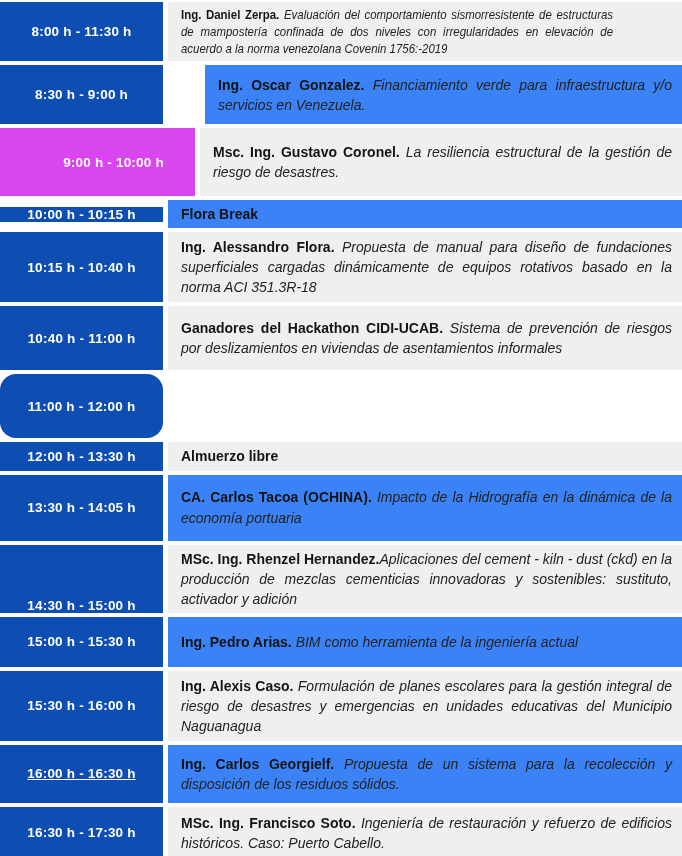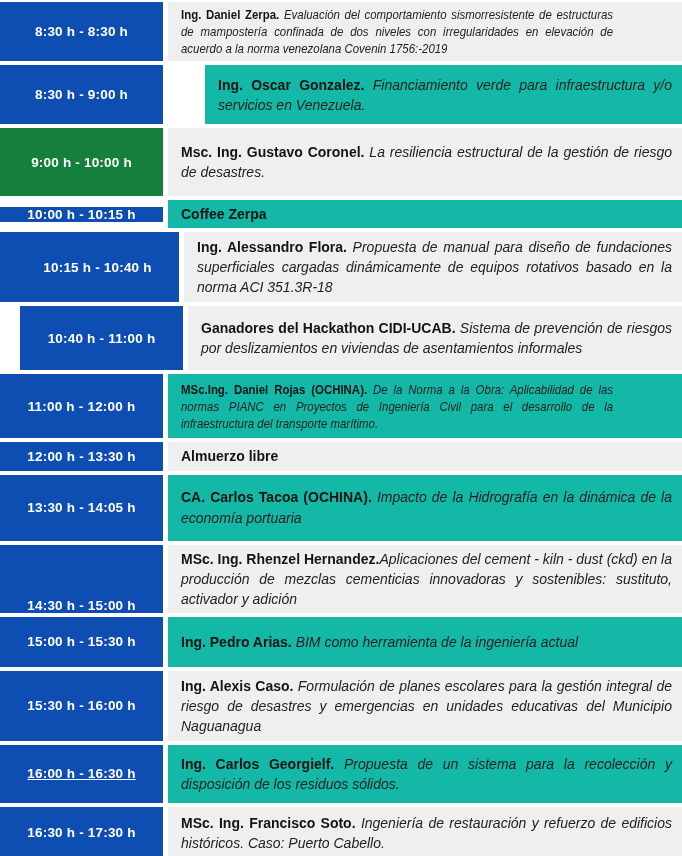--- a/index.html
+++ b/index.html
@@ -31,21 +31,21 @@
     text-align: center;
   }
   .content-cell {
     flex: 1 1 auto;
     margin-left: 5px;
     padding: 4px 10px 4px 13px;
     display: flex; align-items: center;
     box-sizing: border-box;
   }
   .content-cell.shaded { background: #efefef; }
-  .content-cell.plain  { background: #14b8a6; }
+  .content-cell.plain  { background: #3b82f6; }
   .session-text {
     margin: 0; width: 100%;
     font-size: 14px; line-height: 1.43;
     text-align: justify;
     color: #1e1e1e;
   }
   .speaker { font-weight: 700; color: #141414; font-style: normal; }
   .title   { font-style: italic; color: #222222; font-weight: 400; }
   
   .condensed .session-text {
@@ -53,80 +53,80 @@
     transform: scaleX(0.88);
     transform-origin: 0 50%;
     width: 113.6%;
   }
   
   .row:nth-child(1)  { min-height: 59px; }
   .row:nth-child(2)  { min-height: 59px; gap: 37px; }
   .row:nth-child(3)  { min-height: 68px; }
   .row:nth-child(4)  { min-height: 28px; align-items: center; }
   .row:nth-child(5)  { min-height: 70px; }
-  .row:nth-child(6)  { min-height: 64px; padding-left: 20px; }
+  .row:nth-child(6)  { min-height: 64px; }
   .row:nth-child(7)  { min-height: 64px; }
   .row:nth-child(8)  { min-height: 26px; }
   .row:nth-child(9)  { min-height: 66px; }
   .row:nth-child(10) { min-height: 66px; }
   .row:nth-child(11) { min-height: 50px; }
   .row:nth-child(12) { min-height: 70px; }
   .row:nth-child(13) { min-height: 58px; }
   .row:nth-child(14) { min-height: 52px; margin-bottom: 0; }
 </style>
 </head>
 <body>
 
 <div id="schedule">
   <div class="row">
     <div class="time-cell" style="background: rgb(14, 78, 179);">
-      <span>8:30 h - 8:30 h</span>
+      <span>8:00 h - 11:30 h</span>
     </div>
     <div class="content-cell shaded condensed">
       <p class="session-text">
         <span class="speaker">Ing. Daniel Zerpa.</span><span class="joiner"> </span><span class="title">Evaluación del comportamiento sismorresistente de estructuras de mampostería confinada de dos niveles con irregularidades en elevación de acuerdo a la norma venezolana Covenin 1756:-2019</span>
       </p>
     </div>
   </div>
 
   <div class="row">
     <div class="time-cell" style="background: rgb(14, 78, 179);">
       <span>8:30 h - 9:00 h</span>
     </div>
     <div class="content-cell plain">
       <p class="session-text">
         <span class="speaker">Ing. Oscar Gonzalez.</span><span class="joiner"> </span><span class="title">Financiamiento verde para infraestructura y/o servicios en Venezuela.</span>
       </p>
     </div>
   </div>
 
   <div class="row">
-    <div class="time-cell" style="background: #15803d;">
+    <div class="time-cell" style="background: #d946ef; padding-left: 32px;">
       <span>9:00 h - 10:00 h</span>
     </div>
     <div class="content-cell shaded">
       <p class="session-text">
         <span class="speaker">Msc. Ing. Gustavo Coronel.</span><span class="joiner"> </span><span class="title">La resiliencia estructural de la gestión de riesgo de desastres.</span>
       </p>
     </div>
   </div>
 
   <div class="row">
     <div class="time-cell" style="background: rgb(14, 78, 179);">
       <span>10:00 h - 10:15 h</span>
     </div>
     <div class="content-cell plain">
       <p class="session-text">
-        <span class="speaker">Coffee Zerpa</span><span class="joiner"></span><span class="title"></span>
-      </p>
-    </div>
-  </div>
-
-  <div class="row">
-    <div class="time-cell" style="background: rgb(14, 78, 179); padding-left: 16px;">
+        <span class="speaker">Flora Break</span><span class="joiner"></span><span class="title"></span>
+      </p>
+    </div>
+  </div>
+
+  <div class="row">
+    <div class="time-cell" style="background: rgb(14, 78, 179);">
       <span>10:15 h - 10:40 h</span>
     </div>
     <div class="content-cell shaded">
       <p class="session-text">
         <span class="speaker">Ing. Alessandro Flora.</span><span class="joiner"> </span><span class="title">Propuesta de manual para diseño de fundaciones superficiales cargadas dinámicamente de equipos rotativos basado en la norma ACI 351.3R-18</span>
       </p>
     </div>
   </div>
 
   <div class="row">
@@ -134,27 +134,22 @@
       <span>10:40 h - 11:00 h</span>
     </div>
     <div class="content-cell shaded">
       <p class="session-text">
         <span class="speaker">Ganadores del Hackathon CIDI-UCAB.</span><span class="joiner"> </span><span class="title">Sistema de prevención de riesgos por deslizamientos en viviendas de asentamientos informales</span>
       </p>
     </div>
   </div>
 
   <div class="row">
-    <div class="time-cell" style="background: rgb(14, 78, 179);">
+    <div class="time-cell" style="background: rgb(14, 78, 179); border-radius: 16px;">
       <span>11:00 h - 12:00 h</span>
-    </div>
-    <div class="content-cell plain condensed">
-      <p class="session-text">
-        <span class="speaker">MSc.Ing. Daniel Rojas (OCHINA).</span><span class="joiner"> </span><span class="title">De la Norma a la Obra: Aplicabilidad de las normas PIANC en Proyectos de Ingeniería Civil para el desarrollo de la infraestructura del transporte marítimo.</span>
-      </p>
     </div>
   </div>
 
   <div class="row">
     <div class="time-cell" style="background: rgb(14, 78, 179);">
       <span>12:00 h - 13:30 h</span>
     </div>
     <div class="content-cell shaded">
       <p class="session-text">
         <span class="speaker">Almuerzo libre</span><span class="joiner"></span><span class="title"></span>

